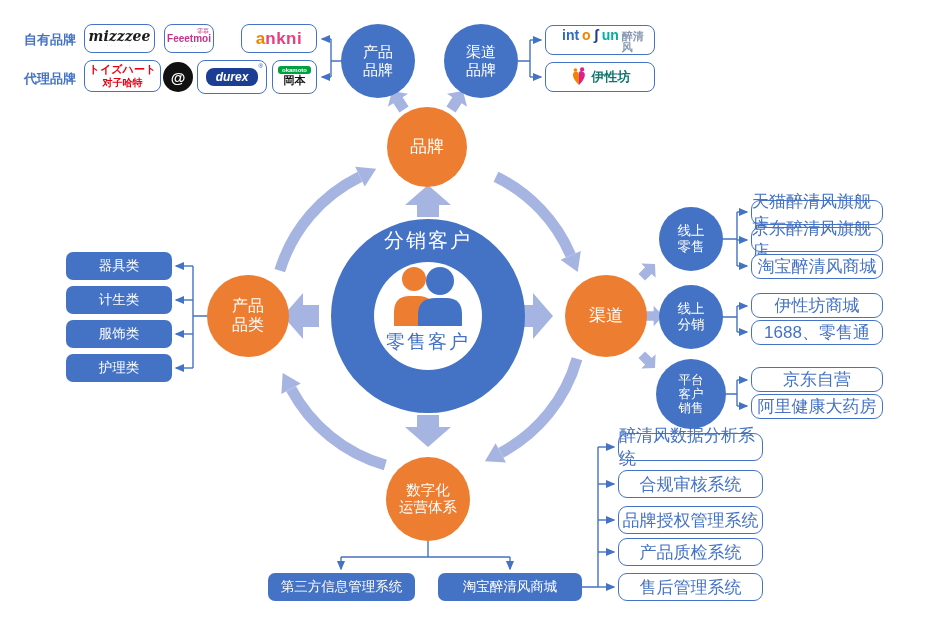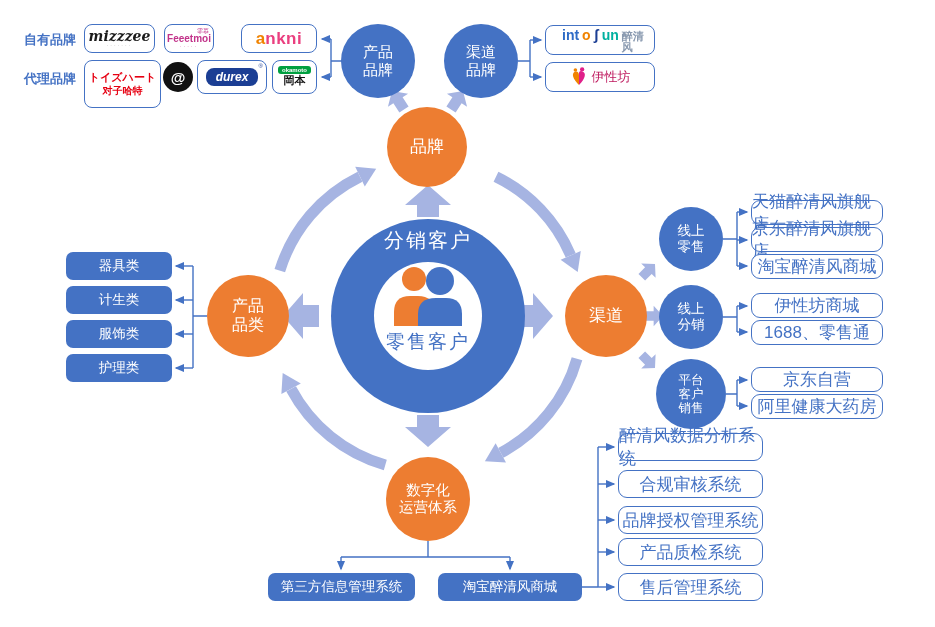--- a/index.html
+++ b/index.html
@@ -33,21 +33,21 @@
   .reg{font-size:6px;vertical-align:top;color:#1B3E94;}
   .oka-chip{background:#00A040;border-radius:3px;color:#fff;font-size:6px;font-weight:700;
         padding:1px 4px;line-height:1;}
   .oka-cn{color:#111;font-weight:800;font-size:11px;line-height:1.2;}
   .into-row{display:flex;align-items:baseline;gap:3px;margin-left:16px;}
   .into-b{color:#2E6BC6;font-weight:800;font-size:14px;line-height:1;}
   .into-o{color:#F08300;font-weight:800;font-size:14px;line-height:1;}
   .into-n{color:#1B3E94;font-weight:800;font-size:15px;line-height:1;}
   .into-t{color:#00B0A0;font-weight:800;font-size:14px;line-height:1;}
   .into-cn{color:#8A9AB0;font-weight:700;font-size:11px;line-height:1;}
-  .yxf{color:#be185d;font-weight:400;font-size:13px;}
+  .yxf{color:#0f766e;font-weight:700;font-size:13px;}
   .ctext-top{position:absolute;color:#fff;font-size:20px;letter-spacing:2px;text-align:center;font-weight:500;}
   .ctext-bot{position:absolute;color:#4472C4;font-size:19px;letter-spacing:2px;text-align:center;font-weight:500;}
 </style>
 </head>
 <body>
 
 <div id="canvas">
 
   <svg class="overlay" width="935" height="627" viewBox="0 0 935 627">
     <defs>
@@ -137,21 +137,21 @@
   <div class="logo-box" style="left:164px;top:24px;width:50px;height:29px;">
     <span class="feeet-sup">霏慕</span>
     <span class="feeet">Feeetmoi</span>
     <span class="cap" style="color:#C2338A;">·····</span>
   </div>
   <div class="logo-box" style="left:241px;top:24px;width:76px;height:29px;flex-direction:row;">
     <span class="ankni-a">a</span>
       <span class="ankni-r">nkni</span>
   </div>
 
-  <div class="logo-box" style="left:84px;top:60px;width:77px;height:48px;">
+  <div class="logo-box" style="left:84px;top:60px;width:77px;height:32px;">
     <span class="toys-jp">トイズハート</span>
     <span class="toys-cn">对子哈特</span>
   </div>
   <div class="at-circle" style="left:163px;top:62px;width:30px;height:30px;">
     <span>@</span>
   </div>
   <div class="logo-box" style="left:197px;top:60px;width:70px;height:34px;">
     <span class="durex-pill">durex</span>
     <span class="reg" style="position:absolute;right:3px;top:2px;">®</span>
   </div>

